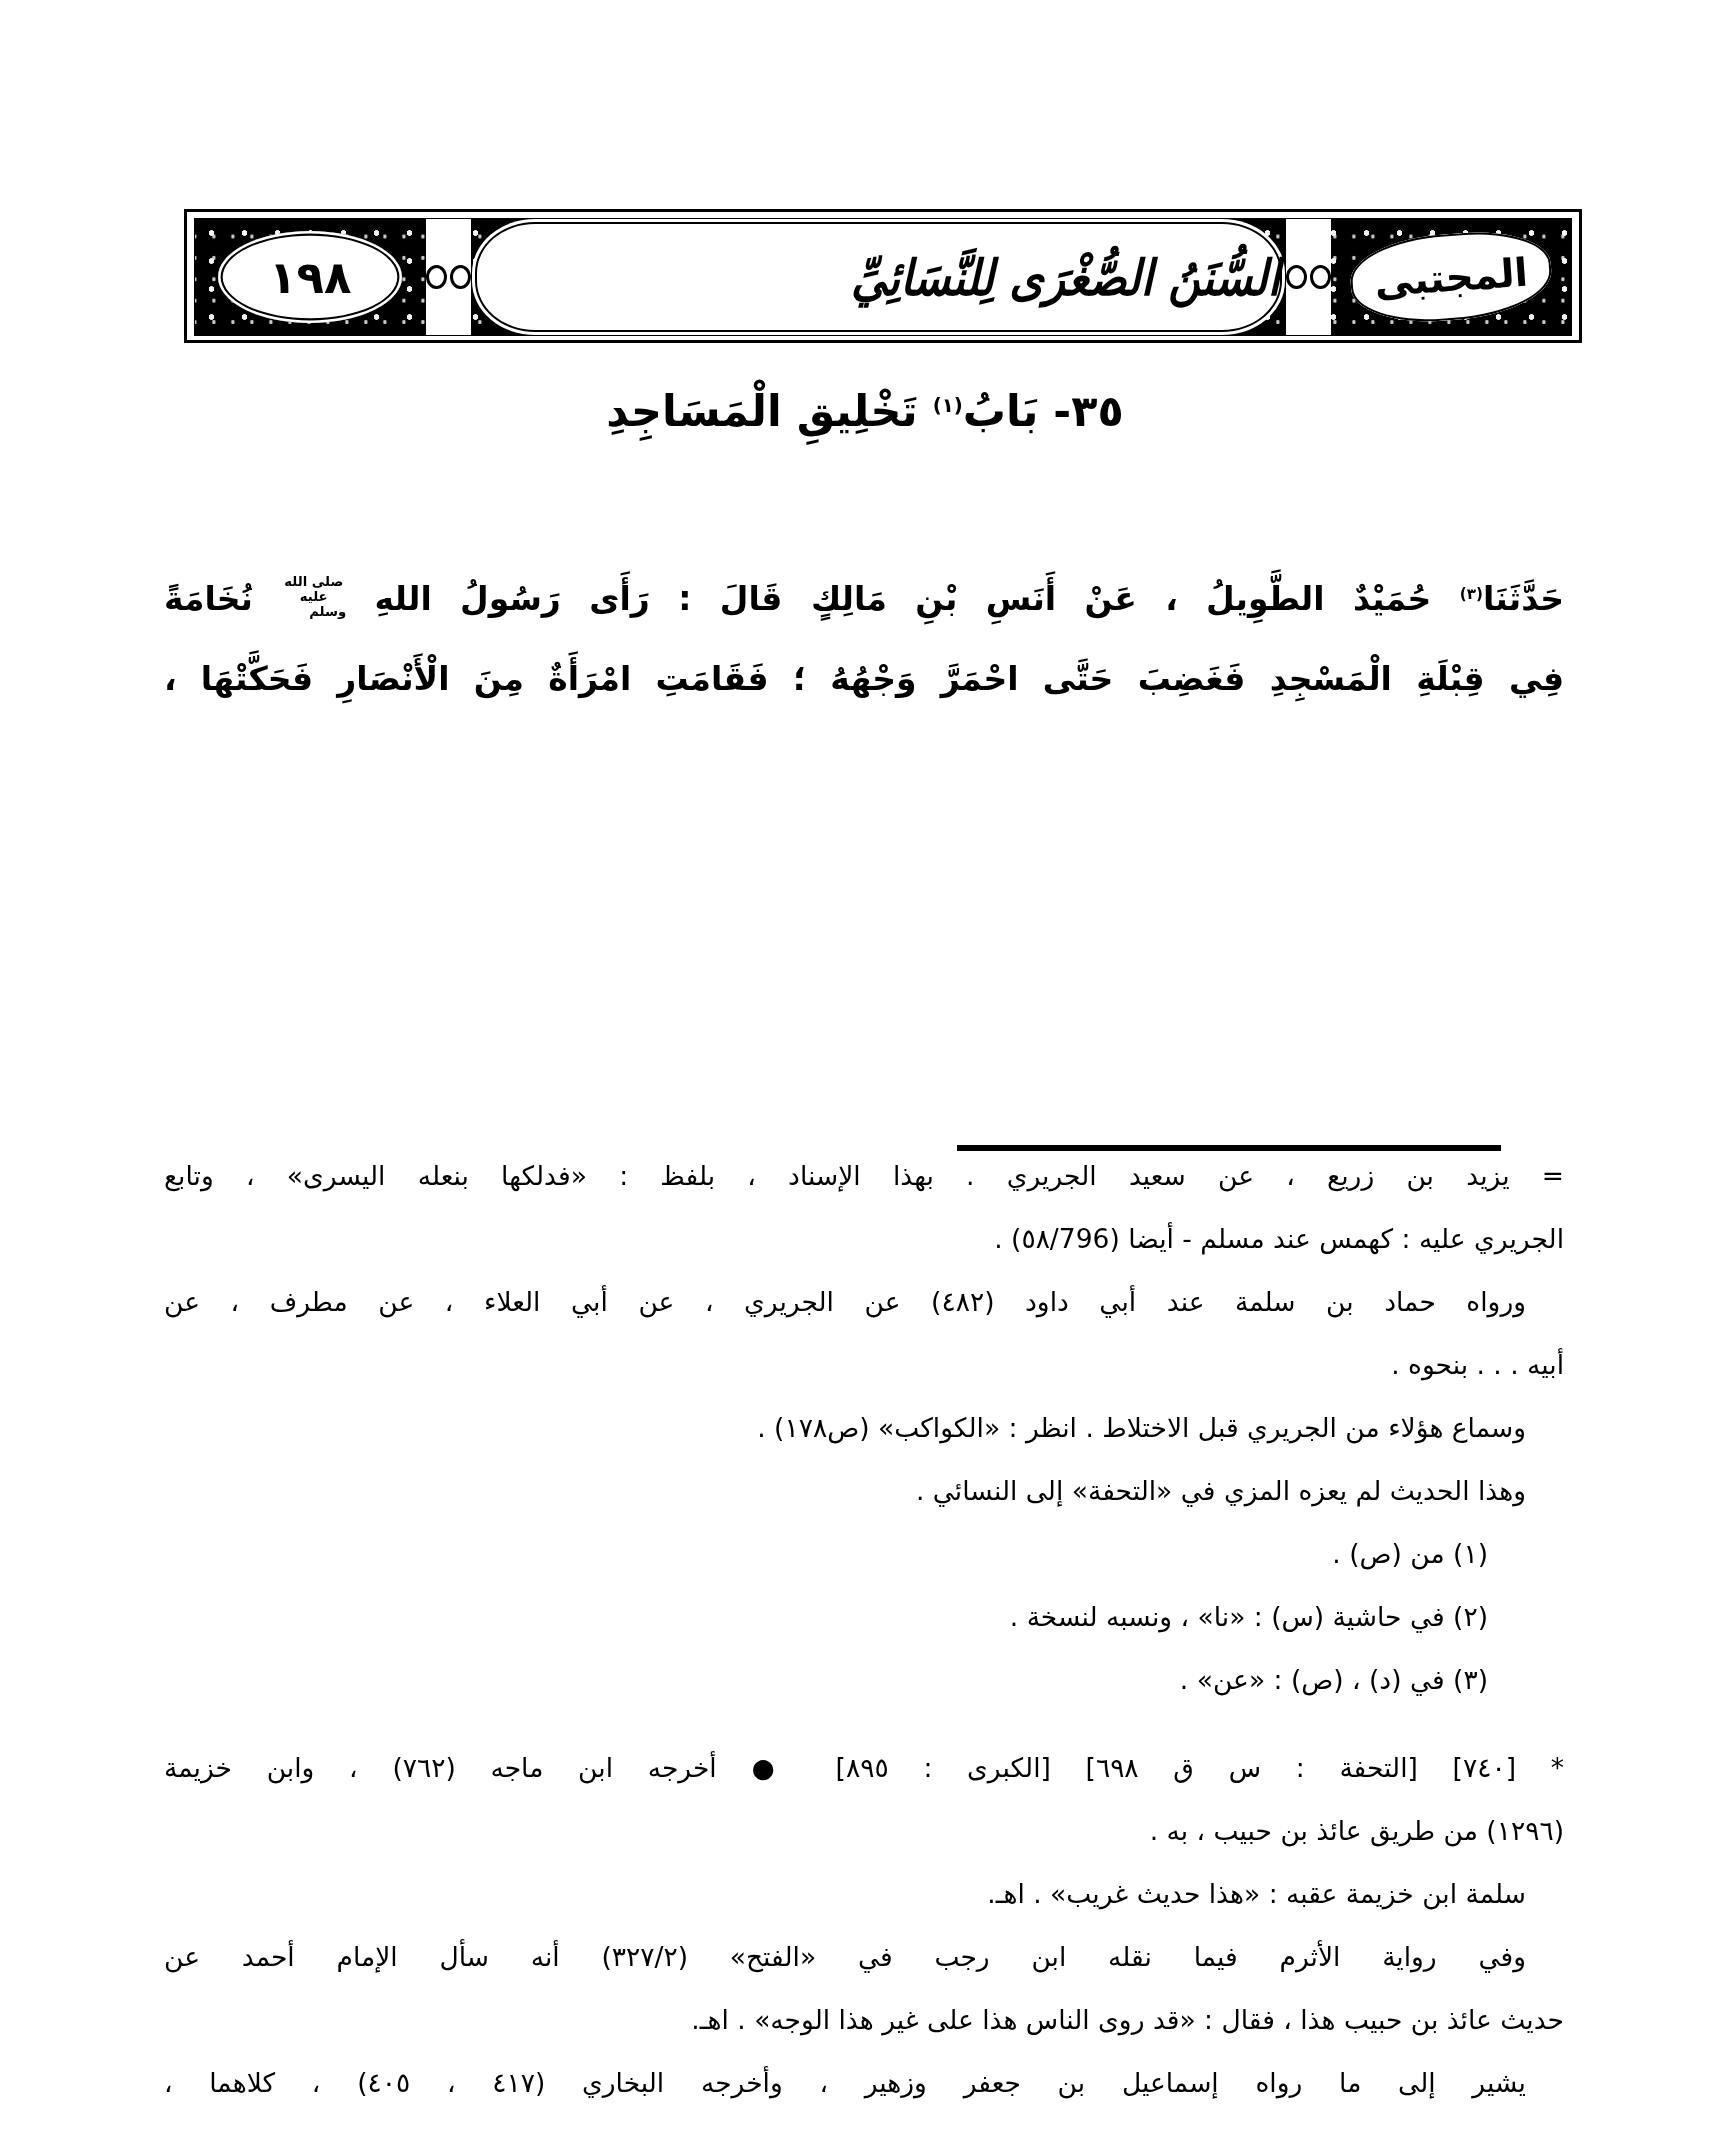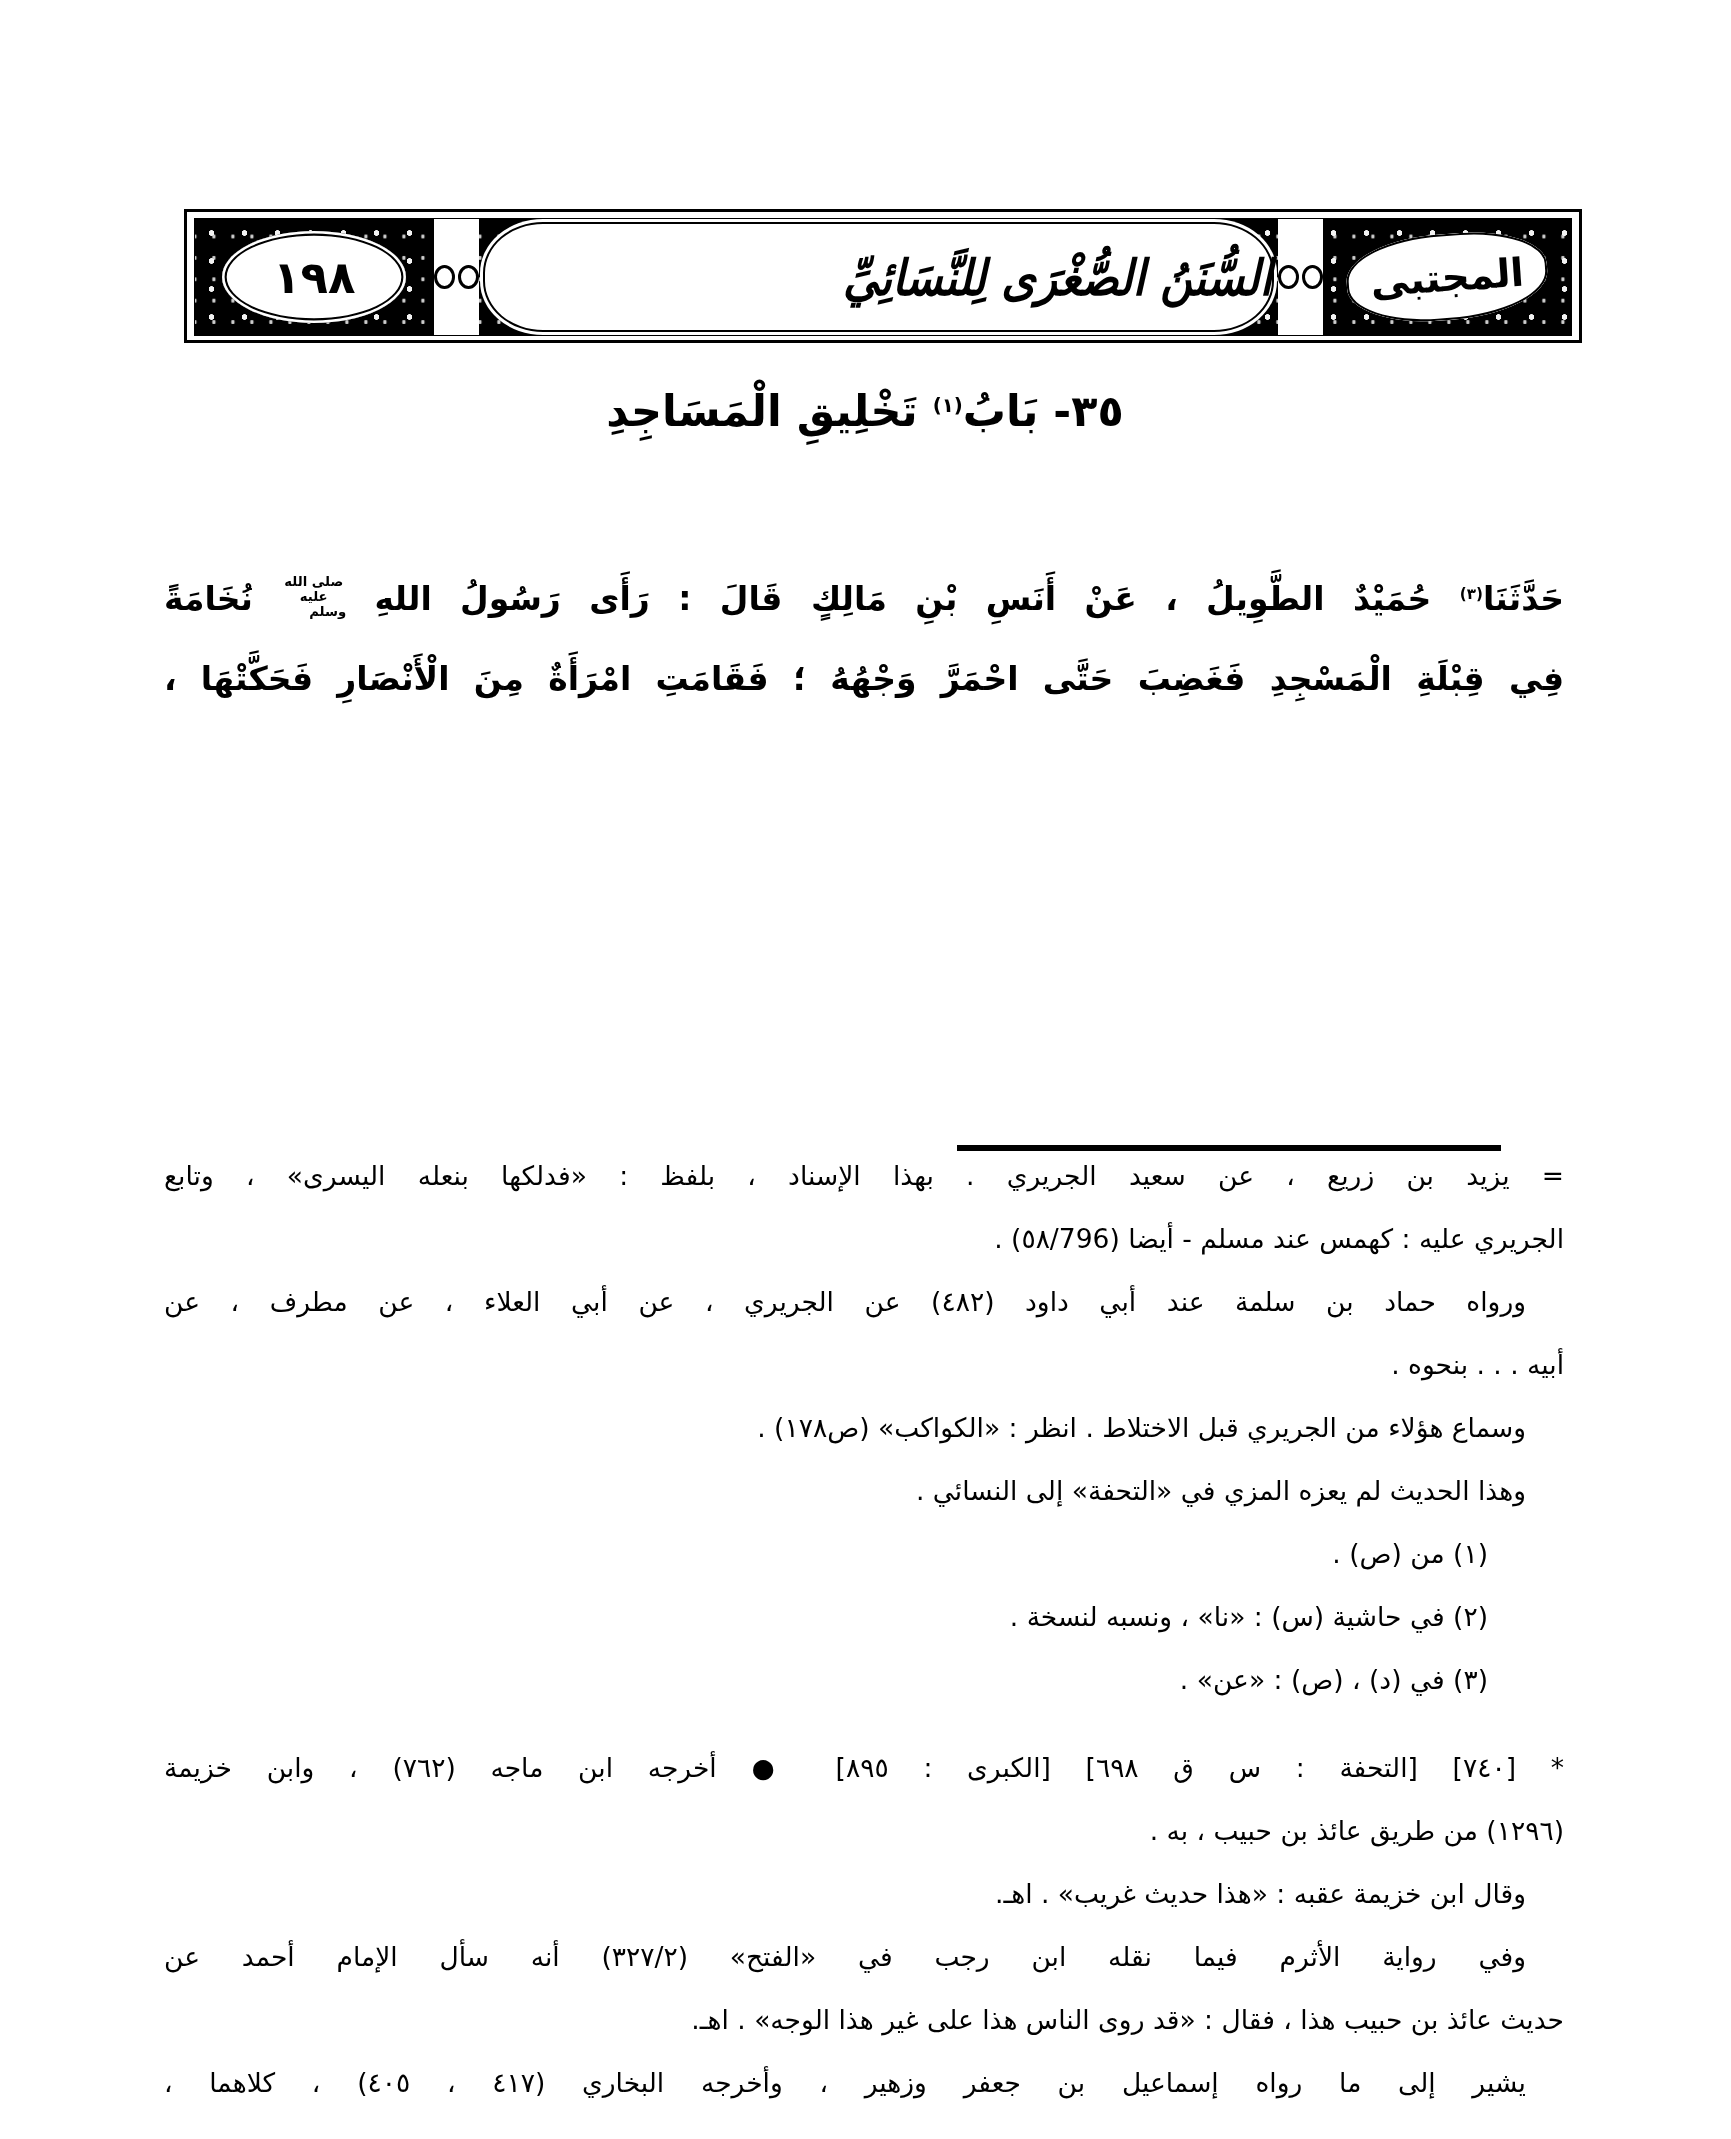--- a/index.html
+++ b/index.html
@@ -29,21 +29,21 @@
     display: flex;
     align-items: stretch;
     background-color: #000;
     background-image:
       radial-gradient(circle, rgba(255,255,255,0.95) 0 2.6px, transparent 3px),
       radial-gradient(circle, rgba(255,255,255,0.80) 0 1.7px, transparent 2.1px);
     background-size: 33px 28px, 19px 21.4px;
     background-position: 0 0, 9.4px 6.8px;
     border: 1.3px solid #000;
   }
-  .orn { position: relative; padding-left: 8px; }
+  .orn { position: relative; }
   .orn-left { width: 240px; }
   .orn-right { width: 231px; }
   .medallion {
     position: absolute; left: 50%; top: 50%;
     transform: translate(-50%,-50%) rotate(-4deg);
     width: 201px; height: 86px;
     background: #fff;
     border-radius: 48% 42% 50% 44%;
     display: flex; align-items: center; justify-content: center;
     box-shadow: inset 0 0 0 2.1px #000, inset 0 0 0 4.3px #fff;
@@ -183,21 +183,21 @@
       <div class="fn-line"><span>الجريري عليه : كهمس عند مسلم - أيضا (٥٨/796) .</span></div>
       <div class="fn-line ind1 just"><span>ورواه حماد بن سلمة عند أبي داود (٤٨٢) عن الجريري ، عن أبي العلاء ، عن مطرف ، عن</span></div>
       <div class="fn-line"><span>أبيه . . . بنحوه .</span></div>
       <div class="fn-line ind1"><span>وسماع هؤلاء من الجريري قبل الاختلاط . انظر : «الكواكب» (ص١٧٨) .</span></div>
       <div class="fn-line ind1"><span>وهذا الحديث لم يعزه المزي في «التحفة» إلى النسائي .</span></div>
       <div class="fn-line ind2"><span>(١) من (ص) .</span></div>
       <div class="fn-line ind2"><span>(٢) في حاشية (س) : «نا» ، ونسبه لنسخة .</span></div>
       <div class="fn-line ind2"><span>(٣) في (د) ، (ص) : «عن» .</span></div>
       <div class="fn-line just gap-top"><span>* [٧٤٠] [التحفة : س ق ٦٩٨] [الكبرى : ٨٩٥] ● أخرجه ابن ماجه (٧٦٢) ، وابن خزيمة</span></div>
       <div class="fn-line"><span>(١٢٩٦) من طريق عائذ بن حبيب ، به .</span></div>
-      <div class="fn-line ind1"><span>وقال ابن خزيمة عقبه : «هذا حديث غريب» . اهـ.</span></div>
+      <div class="fn-line ind1"><span>سلمة ابن خزيمة عقبه : «هذا حديث غريب» . اهـ.</span></div>
       <div class="fn-line ind1 just"><span>وفي رواية الأثرم فيما نقله ابن رجب في «الفتح» (٣٢٧/٢) أنه سأل الإمام أحمد عن</span></div>
       <div class="fn-line"><span>حديث عائذ بن حبيب هذا ، فقال : «قد روى الناس هذا على غير هذا الوجه» . اهـ.</span></div>
       <div class="fn-line ind1 just"><span>يشير إلى ما رواه إسماعيل بن جعفر وزهير ، وأخرجه البخاري (٤١٧ ، ٤٠٥) ، كلاهما ،</span></div>
       <div class="fn-line just"></div>
     </div>
 
 </div>
 
 
 </body></html>

